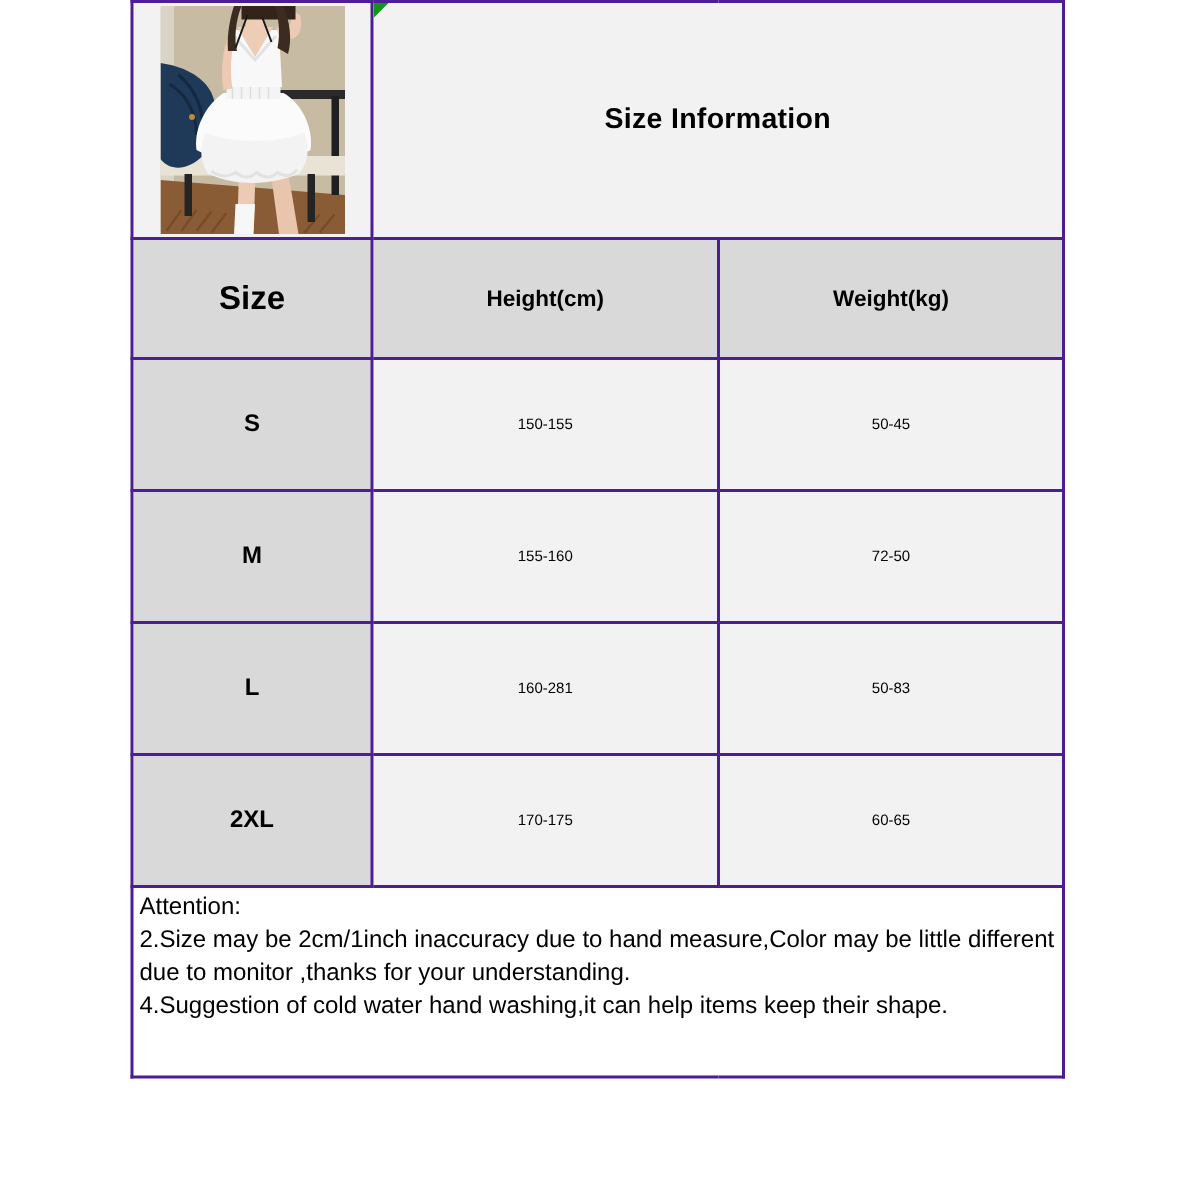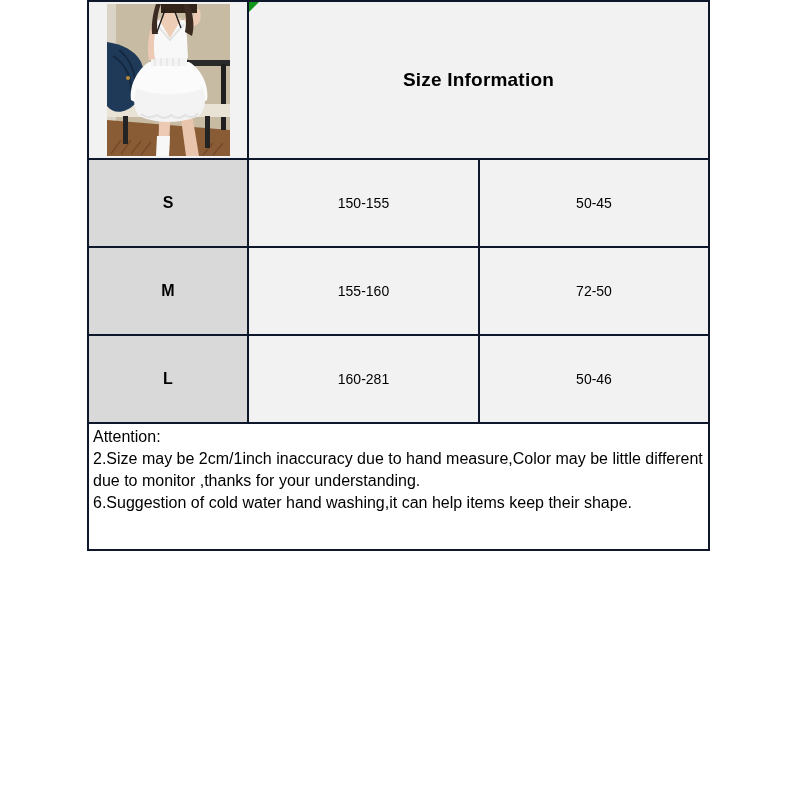--- a/index.html
+++ b/index.html
@@ -20,21 +20,21 @@
   }
   table.size-table {
     position: absolute;
     left: 87px;
     top: 0px;
     border-collapse: collapse;
     table-layout: fixed;
     width: 621px;
   }
   table.size-table td, table.size-table th {
-    border: 2px solid #0f172a;
+    border: 2px solid #4c1d95;
     text-align: center;
     vertical-align: middle;
     overflow: hidden;
     padding: 0;
     margin-top: 12px;
   }
   
   tr.row-top td { height: 156px; }
   td.photo-cell { background: #f2f2f2; }
   td.title-cell {
@@ -71,21 +71,21 @@
   
   tr.row-body td { height: 86px; }
   tr.row-body td.size-cell {
     background: #d9d9d9;
     font-weight: bold;
     font-size: 16px;
   }
   tr.row-body td.value-cell {
     background: #f2f2f2;
     font-weight: normal;
-    font-size: 14px;
+    font-size: 10px;
   }
   
   tr.row-note td {
     height: 121px;
     background: #ffffff;
     text-align: left;
     vertical-align: top;
     padding: 2px 4px;
     font-size: 16px;
     line-height: 22px;
@@ -154,39 +154,49 @@
             <path d="M58,6 L50,28 M68,8 L74,24" stroke="#1a1a1a" stroke-width="1.3" fill="none"></path>
           </svg>
         </span>
       </td>
       <td class="title-cell" colspan="2">
         <span class="corner-flag"></span>
         <span>Size Information</span>
       </td>
     </tr>
 
+    <tr class="row-head">
+      <th class="col-size">Size</th>
+      <th>Height(cm)</th>
+      <th>Weight(kg)</th>
+    </tr>
 
     <tr class="row-body">
       <td class="size-cell">S</td>
       <td class="value-cell">150-155</td>
       <td class="value-cell">50-45</td>
     </tr>
     <tr class="row-body">
       <td class="size-cell">M</td>
       <td class="value-cell">155-160</td>
       <td class="value-cell">72-50</td>
     </tr>
     <tr class="row-body">
       <td class="size-cell">L</td>
       <td class="value-cell">160-281</td>
-      <td class="value-cell">50-46</td>
+      <td class="value-cell">50-83</td>
+    </tr>
+    <tr class="row-body">
+      <td class="size-cell">2XL</td>
+      <td class="value-cell">170-175</td>
+      <td class="value-cell">60-65</td>
     </tr>
 
     <tr class="row-note">
       <td colspan="3" class="note-cell">
         <div>Attention:</div>
         <div>2.Size may be 2cm/1inch inaccuracy due to hand measure,Color may be little different due to monitor ,thanks for your understanding.</div>
-        <div>6.Suggestion of cold water hand washing,it can help items keep their shape.</div>
+        <div>4.Suggestion of cold water hand washing,it can help items keep their shape.</div>
       </td>
     </tr>
   </tbody>
     </table>
 </div>
 
 </body></html>

